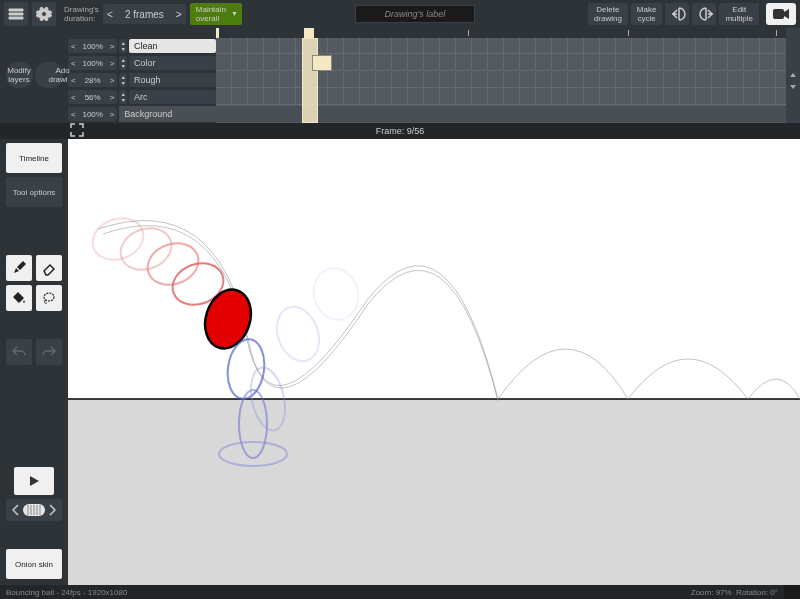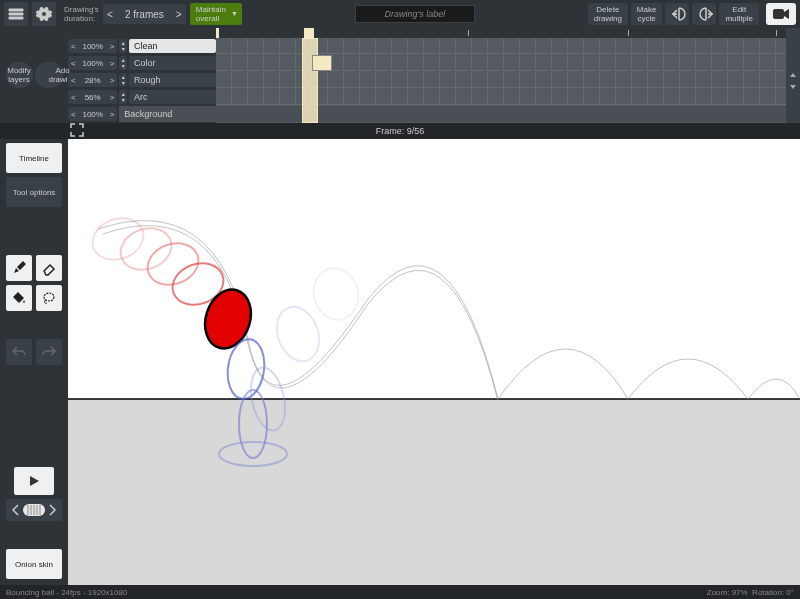--- a/index.html
+++ b/index.html
@@ -52,21 +52,21 @@
   .tool-layers { background: #3a4047; width: 56px; height: 26px; font-size:8px; display:flex; align-items:center; justify-content:center; line-height:9px; text-align:center; border-radius:12px;}
   .tool-pair { display: flex; gap: 4px; }
   .toolic { width: 26px; height: 26px; background: #f0f0f0; border-radius: 2px; display: flex; align-items: center; justify-content: center; }
   .toolic.dark { background: #3a4047; color:#777;}
   .toolic svg { width: 16px; height: 16px; fill: #222; }
   .toolic.dark svg { fill: #666; }
   .playbtn { width: 40px; height: 28px; background: #f0f0f0; border-radius: 2px; display: flex; align-items: center; justify-content: center; }
   .scrub { width: 56px; height: 22px; display:flex; align-items:center; justify-content:center; gap:2px; background:#3a4047; border-radius:2px; }
 
   .canvas { flex: 1; background: #fff; position: relative; overflow: hidden; }
-  .footer { position: absolute; bottom: 0; left: 0; right: 0; height: 14px; background: #222629; display: flex; align-items: center; justify-content: space-between; padding: 0 6px; font-size: 8px; color: #888; }
+  .footer { position: absolute; bottom: 0; left: 0; right: 16px; height: 14px; background: #222629; display: flex; align-items: center; justify-content: space-between; padding: 0 6px; font-size: 8px; color: #888; }
 </style>
 </head>
 <body>
 
 <div class="hdr">
   <div class="hdr-left">
     <div class="iconbtn">
         <svg viewBox="0 0 16 16">
           <path d="M1 3h14v2H1zM1 7h14v2H1zM1 11h14v2H1z"></path>
         </svg>

